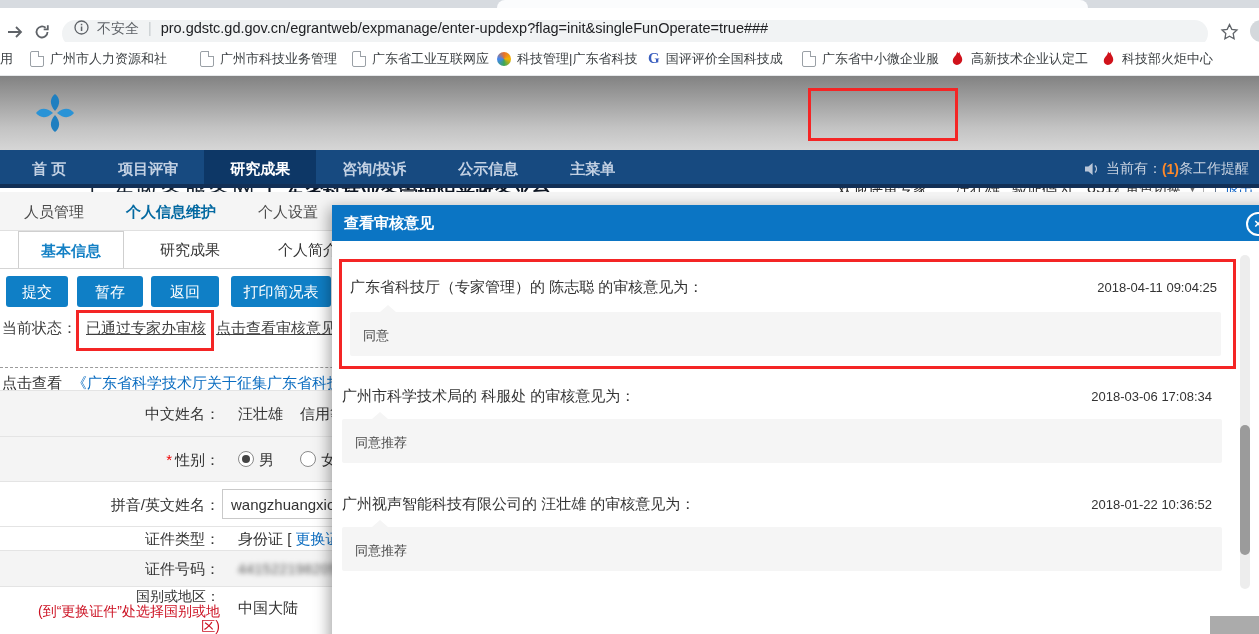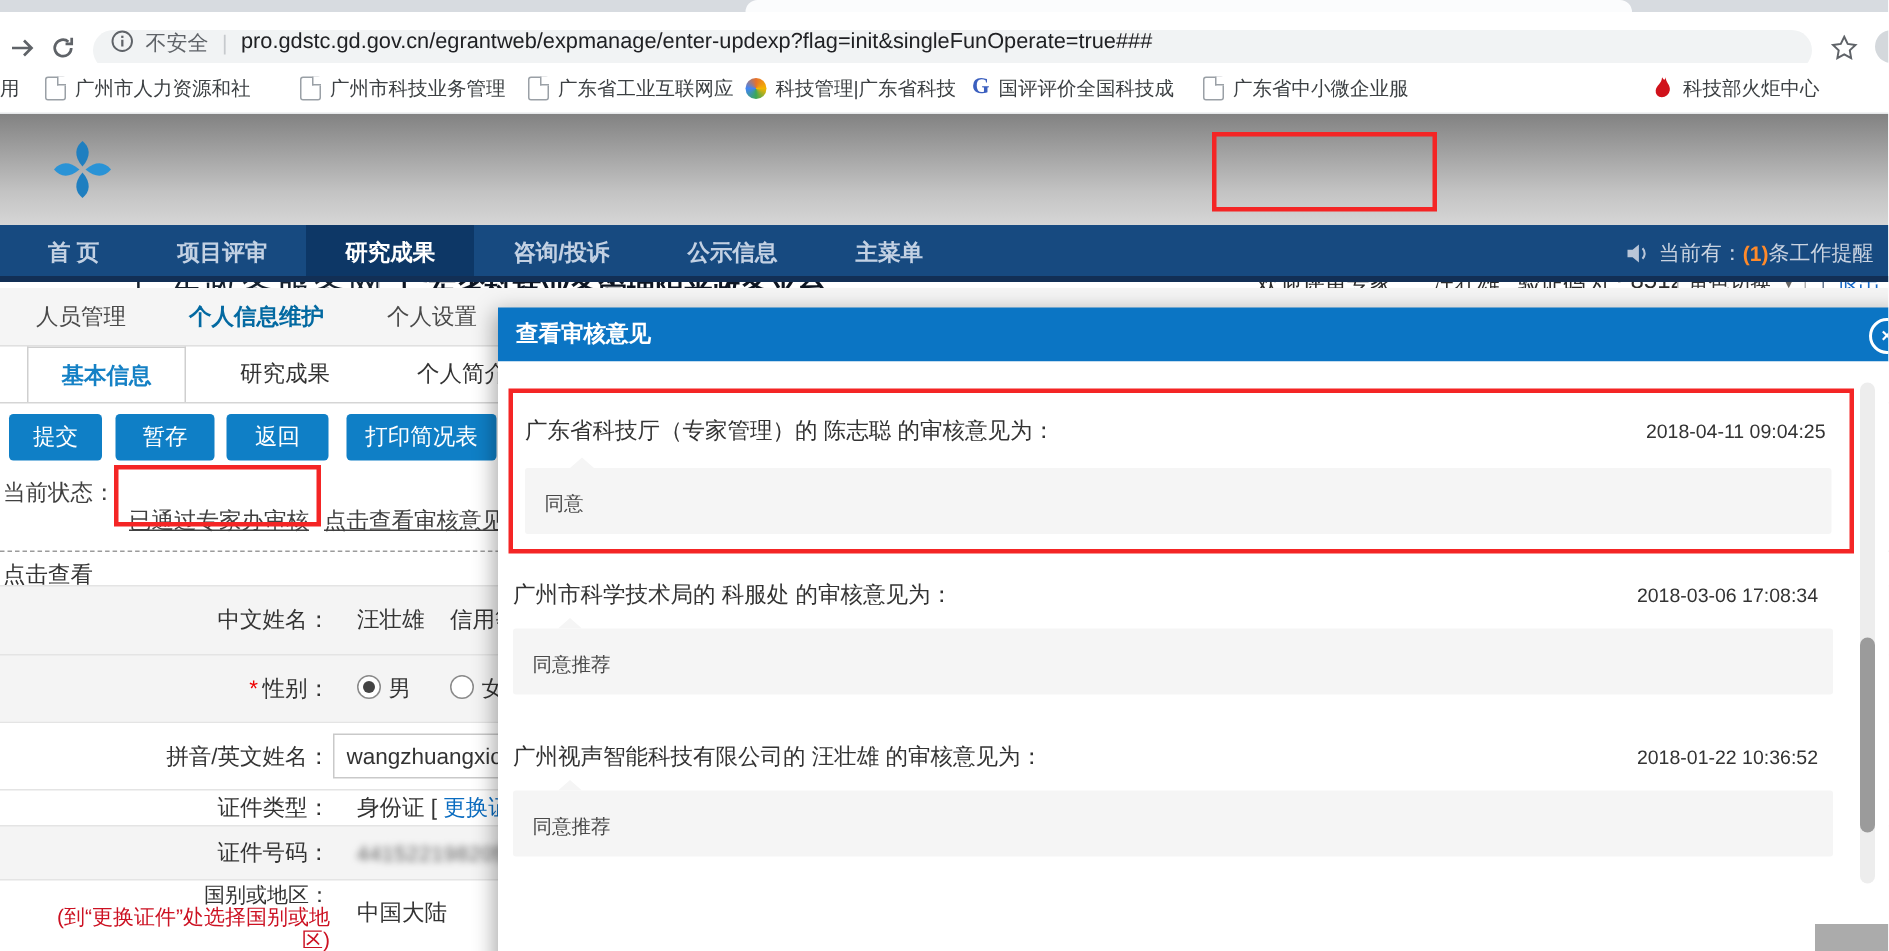--- a/index.html
+++ b/index.html
@@ -42,21 +42,21 @@
   
   .subnav{position:absolute;left:0;top:192px;width:1259px;height:39px;background:#f5f5f5;border-bottom:1px solid #e0e0e0;display:flex;padding-left:24px;box-sizing:border-box;}
   .subitem{line-height:39px;margin-right:42px;font-size:15px;color:#4a4a4a;}
   .subitem.active{color:#0369a1;font-weight:bold;}
   
   .tabline{position:absolute;left:0;top:268px;width:1259px;height:1px;background:#d5d5d5;}
   .tabbox{position:absolute;left:18px;top:231px;width:106px;height:37px;border:1px solid #cfcfcf;border-bottom:none;background:#fff;color:#1581c5;font-weight:bold;font-size:15px;text-align:center;line-height:37px;box-sizing:border-box;}
   .tabplain{position:absolute;top:231px;font-size:15px;color:#333;line-height:38px;}
   
   .btn{position:absolute;top:276px;height:31px;background:#0f7fc6;color:#fff;border:none;border-radius:3px;font-size:15px;font-family:inherit;line-height:31px;text-align:center;padding:0;}
-  .link{color:#0a6cc0;text-decoration:underline;font-size:15px;margin-top:19px;}
+  .link{color:#0a6cc0;text-decoration:underline;font-size:15px;}
   .stattxt{position:absolute;top:319px;font-size:15px;color:#404040;}
   .dashed{position:absolute;left:0;top:367px;width:1259px;border-top:1px dashed #9b9b9b;}
   
   .frow{position:absolute;left:0;width:1259px;border-top:1px solid #e4e4e4;box-sizing:border-box;}
   .flabel{position:absolute;left:0;width:220px;text-align:right;font-size:15px;color:#333;}
   .fval{position:absolute;font-size:15px;color:#333;white-space:nowrap;}
   .req{color:#e00;margin-right:3px;}
   .radio{display:inline-block;width:14px;height:14px;border:1px solid #8a8a8a;border-radius:50%;background:#fff;vertical-align:-2px;position:relative;margin-right:5px;}
   .radio.on:after{content:"";position:absolute;left:3px;top:3px;width:8px;height:8px;border-radius:50%;background:#444;}
   .pininput{position:absolute;left:222px;top:7px;width:130px;height:30px;border:1px solid #c9c9c9;font-size:15px;color:#333;padding:0 8px;box-sizing:border-box;font-family:inherit;}
@@ -129,20 +129,26 @@
         <span class="pinic"></span>
         <span class="lbl">科技管理|广东省科技</span>
       </div>
     <div class="bm" style="left:648px">
         <span class="gic">G</span>
         <span class="lbl">国评评价全国科技成</span>
       </div>
     <div class="bm" style="left:802px">
         <span class="pageic"></span>
         <span class="lbl">广东省中小微企业服</span>
+      </div>
+    <div class="bm" style="left:952px">
+        <svg width="13" height="15">
+          <path d="M7.5.5C8 4 11.5 5.5 11.5 9.2a4.7 4.7 0 0 1-9.4 0C2.1 5.8 5.6 4.6 5.1.5c1.5 1.8 2 2.6 2.4 0z" fill="#d0121b" transform="skewX(-8)"></path>
+        </svg>
+        <span class="lbl">高新技术企业认定工</span>
       </div>
     <div class="bm" style="left:1103px">
         <svg width="13" height="15">
           <path d="M7.5.5C8 4 11.5 5.5 11.5 9.2a4.7 4.7 0 0 1-9.4 0C2.1 5.8 5.6 4.6 5.1.5c1.5 1.8 2 2.6 2.4 0z" fill="#d0121b" transform="skewX(-8)"></path>
         </svg>
         <span class="lbl">科技部火炬中心</span>
       </div>
   </div>
 
   <div class="sitehdr">

